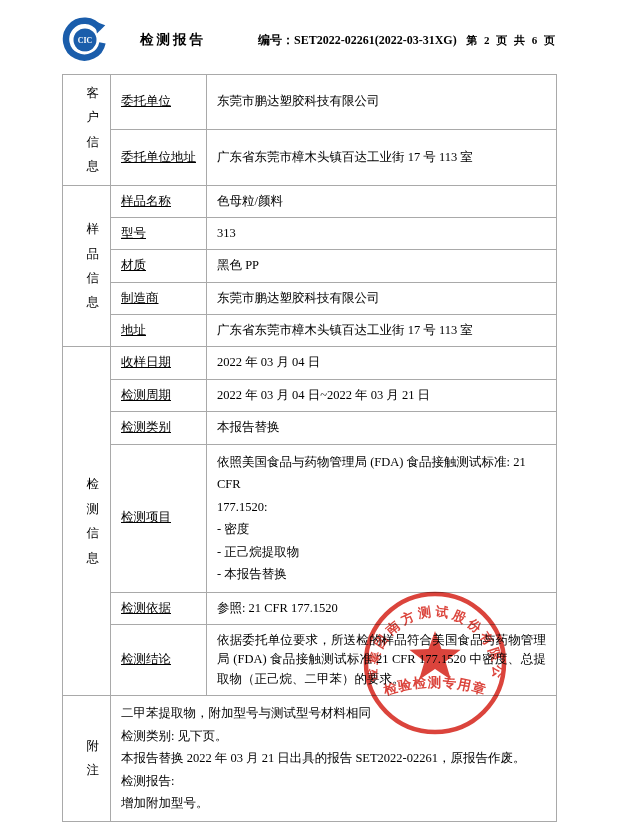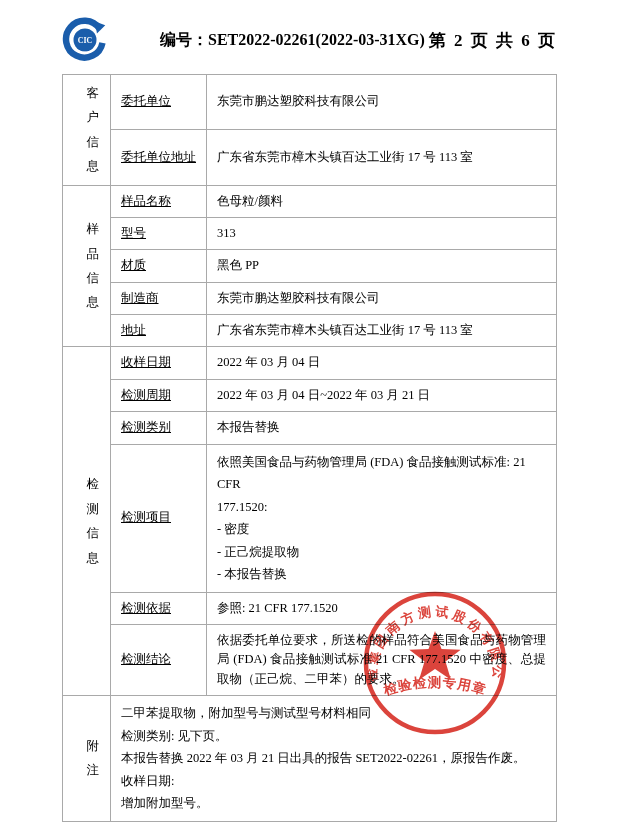--- a/index.html
+++ b/index.html
@@ -9,22 +9,22 @@
     font-family:"Liberation Serif","DejaVu Serif",serif;
     color:#000;
   }
   .page { position:relative; width:617px; height:840px; overflow:hidden; background:#fff; }
   .content { padding:0 60px 0 62px; }
 
   
   .header { display:flex; align-items:center; margin-top:16px; height:48px; }
   .logo { width:46px; height:46px; flex:0 0 46px; }
   .report-title { font-size:13.5px; font-weight:bold; letter-spacing:3px; margin-left:32px; }
-  .report-no { font-size:16px; font-weight:bold; margin-left:52px; white-space:nowrap; }
-  .page-info { font-size:17px; font-weight:bold; margin-left:auto; letter-spacing:2px; white-space:nowrap; }
+  .report-no { font-size:12px; font-weight:bold; margin-left:52px; white-space:nowrap; }
+  .page-info { font-size:11px; font-weight:bold; margin-left:auto; letter-spacing:2px; white-space:nowrap; }
 
   
   table.report { width:100%; border-collapse:collapse; margin-top:10px; }
   table.report td {
     border:1px solid #a9a9a9;
     font-size:12.5px;
     padding:6px 10px;
     vertical-align:middle;
     line-height:1.55;
   }
@@ -51,20 +51,21 @@
   <div class="content">
 
     <div class="header">
       <svg class="logo" viewBox="0 0 50 50">
         <path d="M41,13 A20,20 0 1 0 44,28" fill="none" stroke="#1a5dab" stroke-width="7" stroke-linecap="butt"></path>
         <polygon points="36,5 47,9 38,18" fill="#1a5dab"></polygon>
         <circle cx="25" cy="25" r="12.5" fill="#1a5dab"></circle>
         <text x="25" y="28.5" text-anchor="middle" font-size="8.5" font-family="Liberation Serif,serif" font-weight="bold" fill="#ffffff">CIC</text>
         <path d="M37,31 A13.5,13.5 0 0 1 18,37" fill="none" stroke="#ffffff" stroke-width="2"></path>
       </svg>
+      <div class="report-title">检测报告</div>
       <div class="report-no"><span>编号：</span><span>SET2022-02261(2022-03-31XG)</span></div>
       <div class="page-info">第 2 页 共 6 页</div>
     </div>
 
     <table class="report">
       <colgroup>
           <col class="c1">
           <col class="c2">
           <col class="c3">
         </colgroup>
@@ -133,21 +134,21 @@
         <td class="flabel">检测结论</td>
         <td class="fvalue justify">依据委托单位要求，所送检的样品符合美国食品与药物管理局 (FDA) 食品接触测试标准 21 CFR 177.1520 中密度、总提取物（正己烷、二甲苯）的要求。</td>
       </tr>
 
       <tr>
         <td class="group"><span>附注</span></td>
         <td class="fvalue multiline" colspan="2">
           <span class="line">二甲苯提取物，附加型号与测试型号材料相同</span>
           <span class="line">检测类别: 见下页。</span>
           <span class="line">本报告替换 2022 年 03 月 21 日出具的报告 SET2022-02261，原报告作废。</span>
-          <span class="line">收样日期:</span>
+          <span class="line">检测报告:</span>
           <span class="line">增加附加型号。</span>
         </td>
       </tr>
     </tbody>
       </table>
 
   </div>
 
   <svg class="stamp" viewBox="0 0 150 150">
     <defs>

